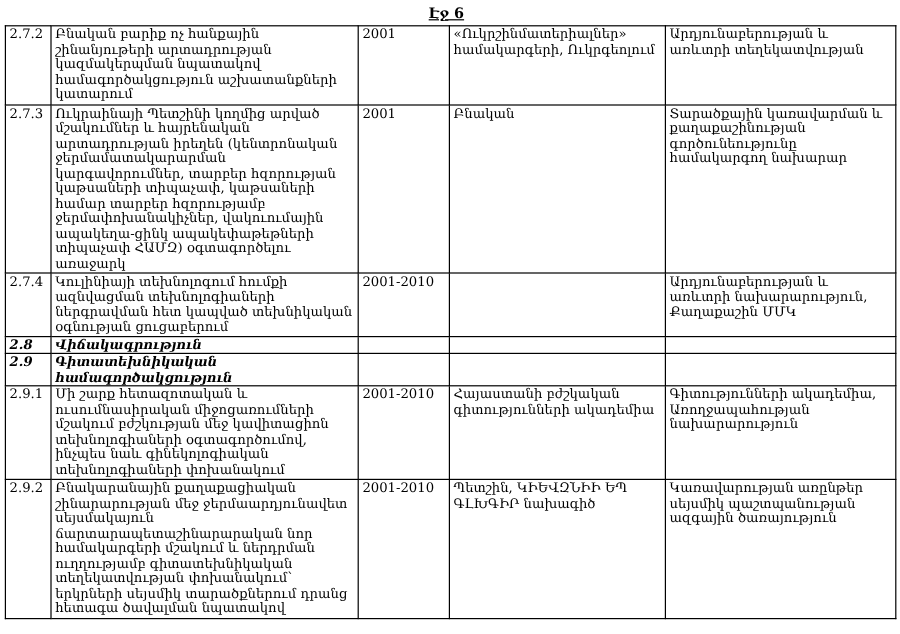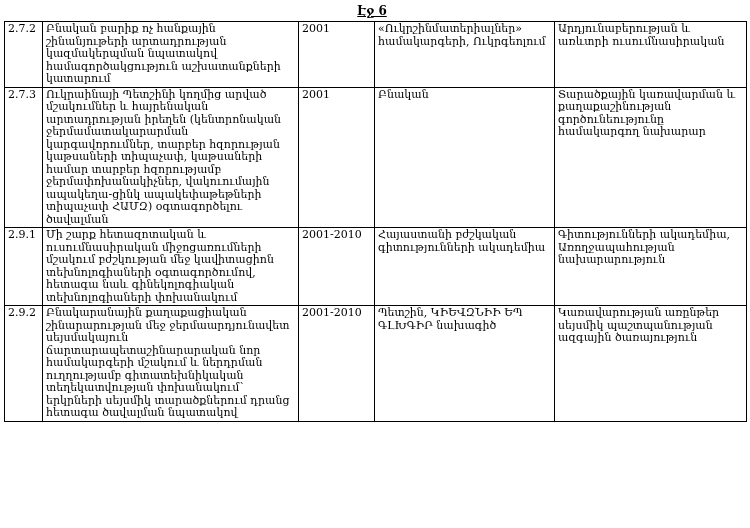--- a/index.html
+++ b/index.html
@@ -44,32 +44,53 @@
         <col class="c-year">
         <col class="c-exec">
         <col class="c-resp">
     </colgroup>
     <tbody>
       <tr>
         <td>2.7.2</td>
         <td>Բնական բարիք ոչ հանքային շինանյութերի արտադրության կազմակերպման նպատակով համագործակցություն աշխատանքների կատարում</td>
         <td>2001</td>
         <td>«Ուկրշինմատերիալներ» համակարգերի, Ուկրգեոլում</td>
-        <td>Արդյունաբերության և առևտրի ուսումնասիրական</td>
+        <td>Արդյունաբերության և առևտրի տեղեկատվության</td>
       </tr>
       <tr>
         <td>2.7.3</td>
-        <td>Ուկրաինայի Պետշինի կողմից արված մշակումներ և հայրենական արտադրության իրեղեն (կենտրոնական ջերմամատակարարման կարգավորումներ, տարբեր հզորության կաթսաների տիպաչափ, կաթսաների համար տարբեր հզորությամբ ջերմափոխանակիչներ, վակուումային ապակեղա-ցինկ ապակեփաթեթների տիպաչափ ՀԱՄԶ) օգտագործելու ծավալման</td>
+        <td>Ուկրաինայի Պետշինի կողմից արված մշակումներ և հայրենական արտադրության իրեղեն (կենտրոնական ջերմամատակարարման կարգավորումներ, տարբեր հզորության կաթսաների տիպաչափ, կաթսաների համար տարբեր հզորությամբ ջերմափոխանակիչներ, վակուումային ապակեղա-ցինկ ապակեփաթեթների տիպաչափ ՀԱՄԶ) օգտագործելու առաջարկ</td>
         <td>2001</td>
         <td>Բնական</td>
         <td>Տարածքային կառավարման և քաղաքաշինության գործունեությունը համակարգող նախարար</td>
       </tr>
       <tr>
+        <td>2.7.4</td>
+        <td>Կուլինիայի տեխնոլոգում հումքի ազնվացման տեխնոլոգիաների ներգրավման հետ կապված տեխնիկական օգնության ցուցաբերում</td>
+        <td>2001-2010</td>
+        <td></td>
+        <td>Արդյունաբերության և առևտրի նախարարություն, Քաղաքաշին ՄՄԿ</td>
+      </tr>
+      <tr class="section-row">
+        <td>2.8</td>
+        <td>Վիճակագրություն</td>
+        <td></td>
+        <td></td>
+        <td></td>
+      </tr>
+      <tr class="section-row">
+        <td>2.9</td>
+        <td>Գիտատեխնիկական համագործակցություն</td>
+        <td></td>
+        <td></td>
+        <td></td>
+      </tr>
+      <tr>
         <td>2.9.1</td>
-        <td>Մի շարք հետազոտական և ուսումնասիրական միջոցառումների մշակում բժշկության մեջ կավիտացիոն տեխնոլոգիաների օգտագործումով, հետագա նաև գինեկոլոգիական տեխնոլոգիաների փոխանակում</td>
+        <td>Մի շարք հետազոտական և ուսումնասիրական միջոցառումների մշակում բժշկության մեջ կավիտացիոն տեխնոլոգիաների օգտագործումով, ինչպես նաև գինեկոլոգիական տեխնոլոգիաների փոխանակում</td>
         <td>2001-2010</td>
         <td>Հայաստանի բժշկական գիտությունների ակադեմիա</td>
         <td>Գիտությունների ակադեմիա, Առողջապահության նախարարություն</td>
       </tr>
       <tr>
         <td>2.9.2</td>
         <td>Բնակարանային քաղաքացիական շինարարության մեջ ջերմաարդյունավետ սեյսմակայուն ճարտարապետաշինարարական նոր համակարգերի մշակում և ներդրման ուղղությամբ գիտատեխնիկական տեղեկատվության փոխանակում՝ երկրների սեյսմիկ տարածքներում դրանց հետագա ծավալման նպատակով</td>
         <td>2001-2010</td>
         <td>Պետշին, ԿԻԵՎԶՆԻԻ ԵՊ ԳԼԽԳԻՐ նախագիծ</td>
         <td>Կառավարության առընթեր սեյսմիկ պաշտպանության ազգային ծառայություն</td>

